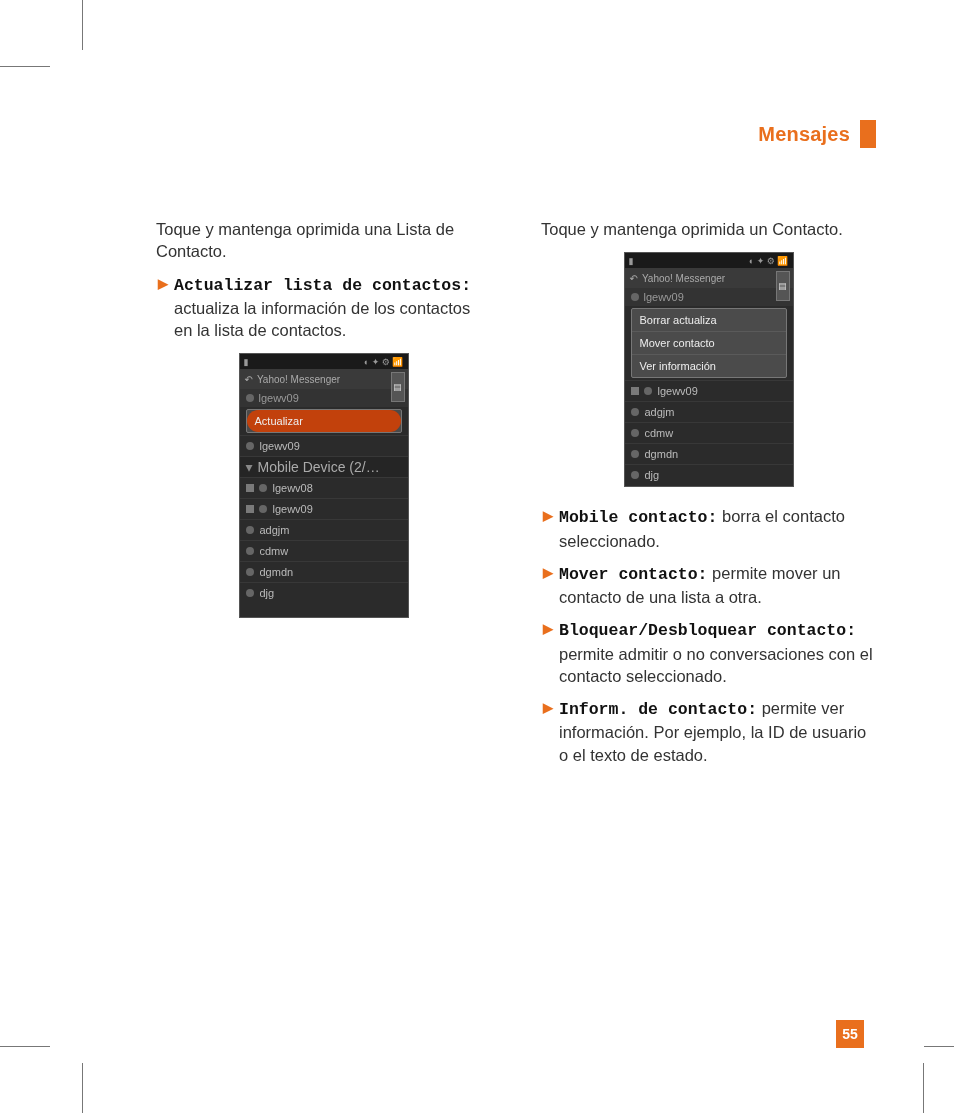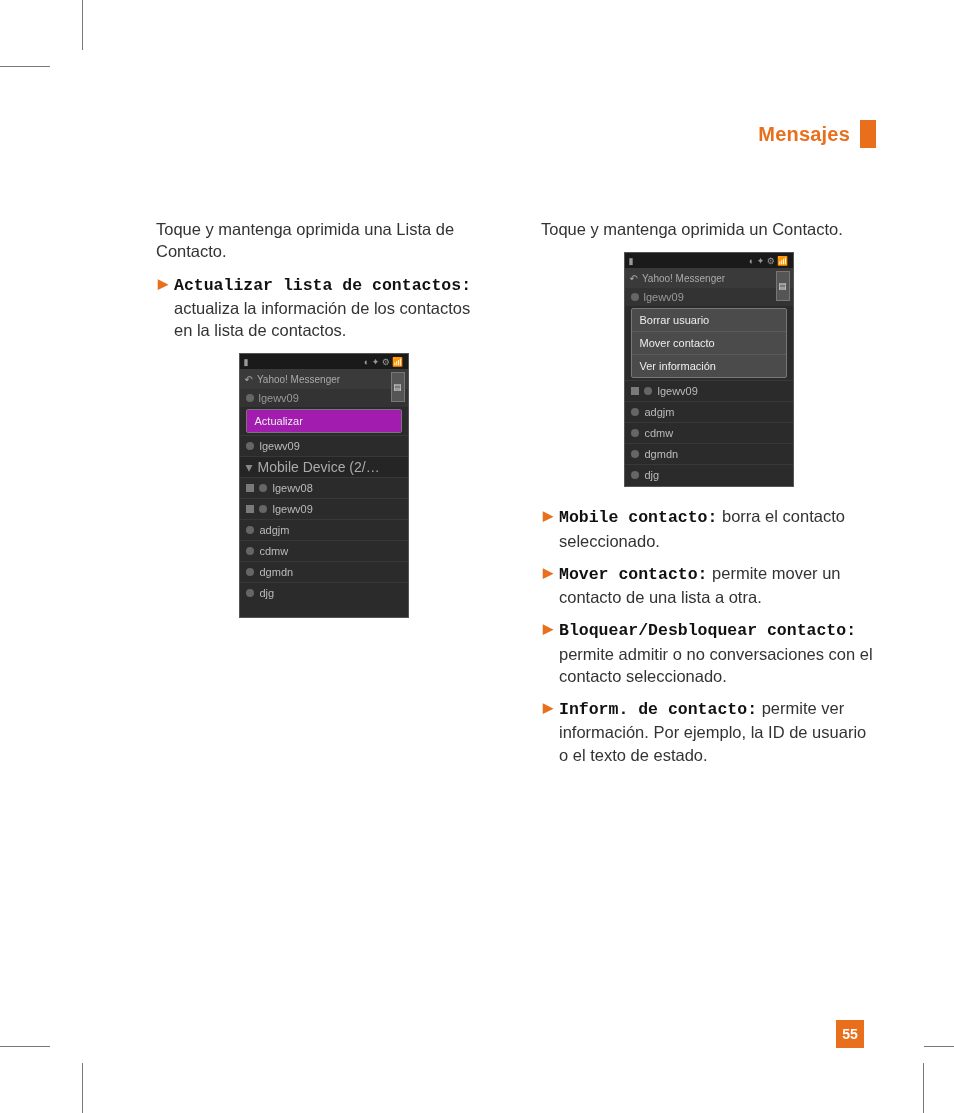--- a/index.html
+++ b/index.html
@@ -135,21 +135,21 @@
     border: 1px solid #777;
     border-radius: 2px;
   }
   .menu-pop .mi {
     padding: 5px 8px;
     border-bottom: 1px solid #5a5a5a;
     color: #eee;
     font-size: 11px;
   }
   .menu-pop .mi:last-child { border-bottom: none; }
-  .menu-pop .mi.single { background: #a21caf; }
+  .menu-pop .mi.single { background: #c2410c; border-radius: 11px; }
   .row {
     height: 21px;
     display: flex;
     align-items: center;
     padding: 0 6px;
     color: #bbb;
     font-size: 11px;
     border-top: 1px solid #383838;
   }
   .row .dot { width: 8px; height:8px; border-radius:50%; background:#666; margin-right:6px; }
@@ -264,21 +264,21 @@
           <div class="titlebar">
             <span class="back">↶</span>
             <span>Yahoo! Messenger</span>
             <span class="side-btn"></span>
           </div>
           <div class="userbar">
               <span class="dot"></span>
               <span>lgewv09</span>
             </div>
           <div class="menu-pop">
-            <div class="mi">Borrar usuario</div>
+            <div class="mi">Borrar actualiza</div>
             <div class="mi">Mover contacto</div>
             <div class="mi">Ver información</div>
           </div>
           <div id="right-rows">
               <div class="row">
                 <span class="sq"></span>
                 <span class="dot"></span>
                 <span>lgewv09</span>
               </div>
               <div class="row">

